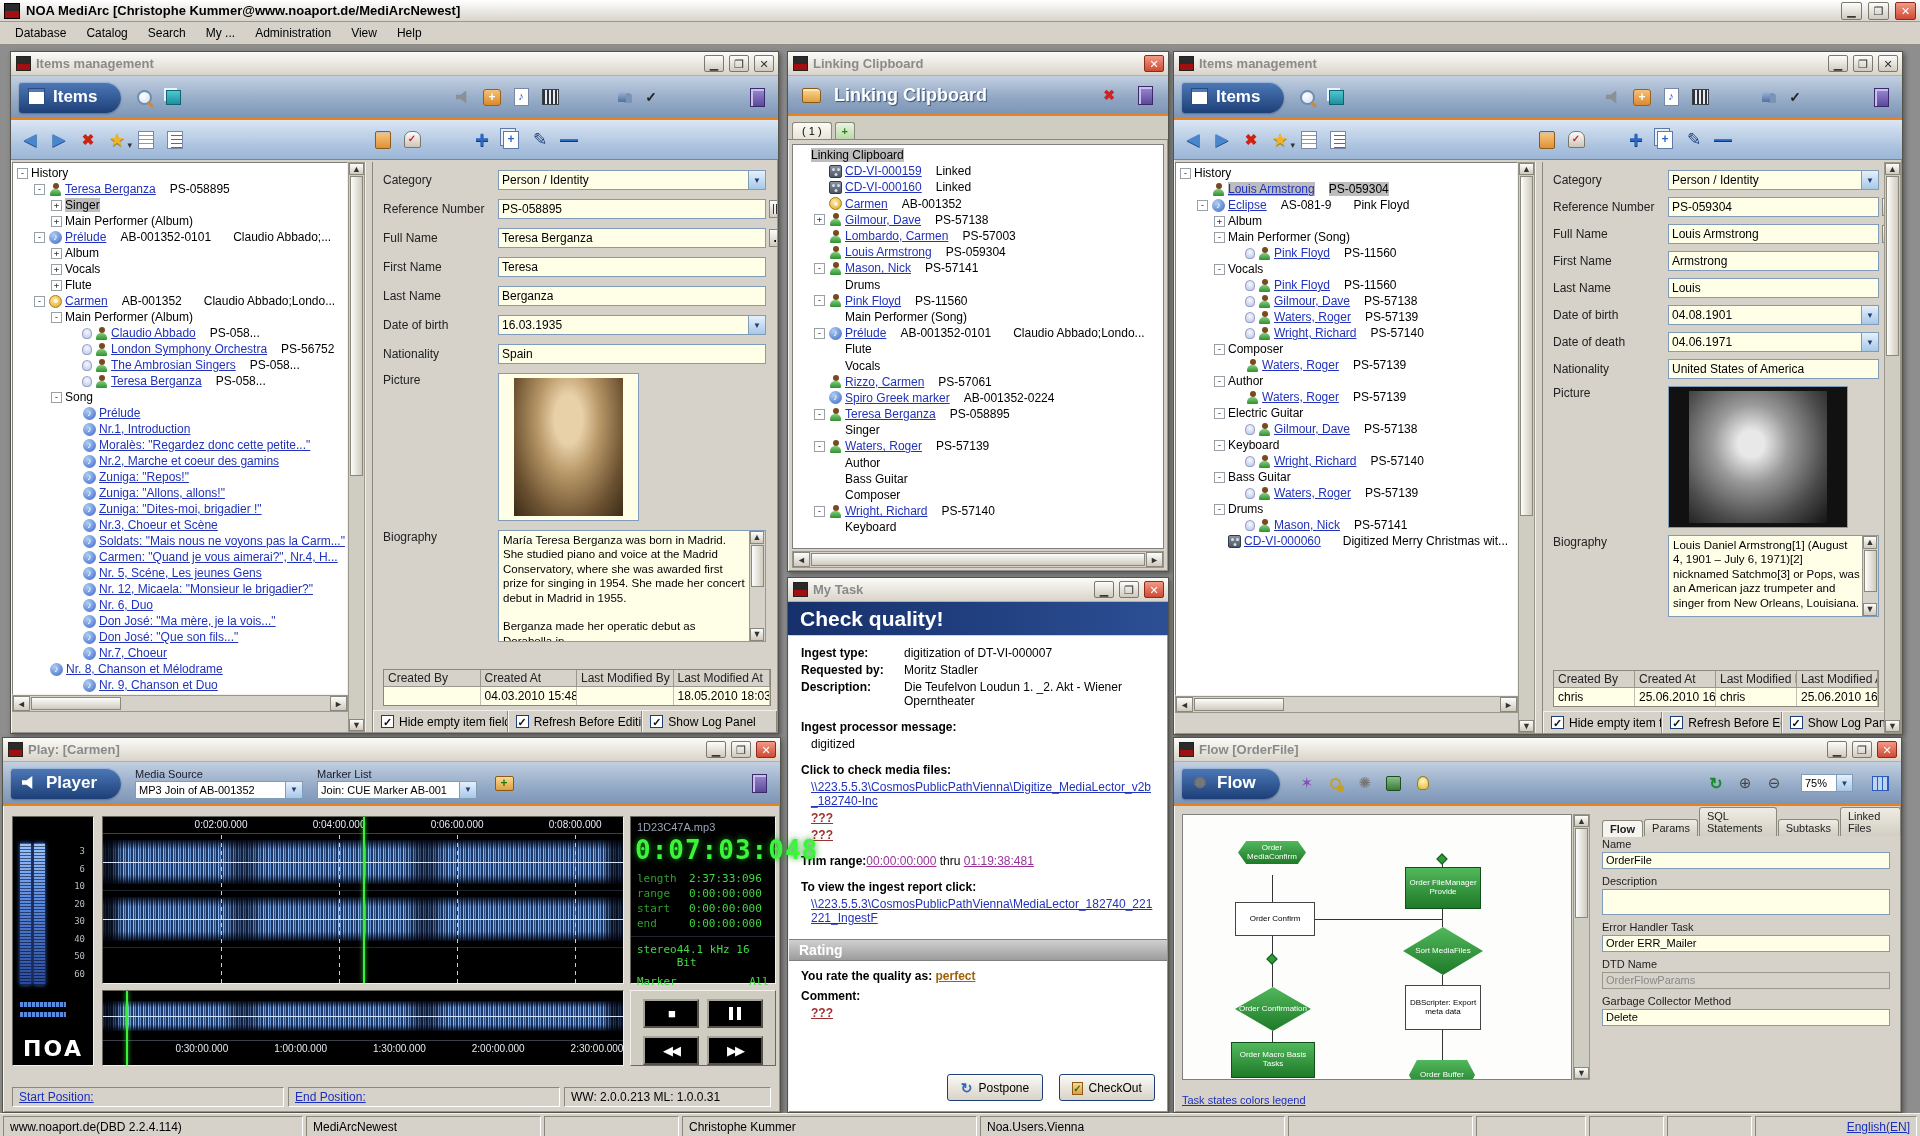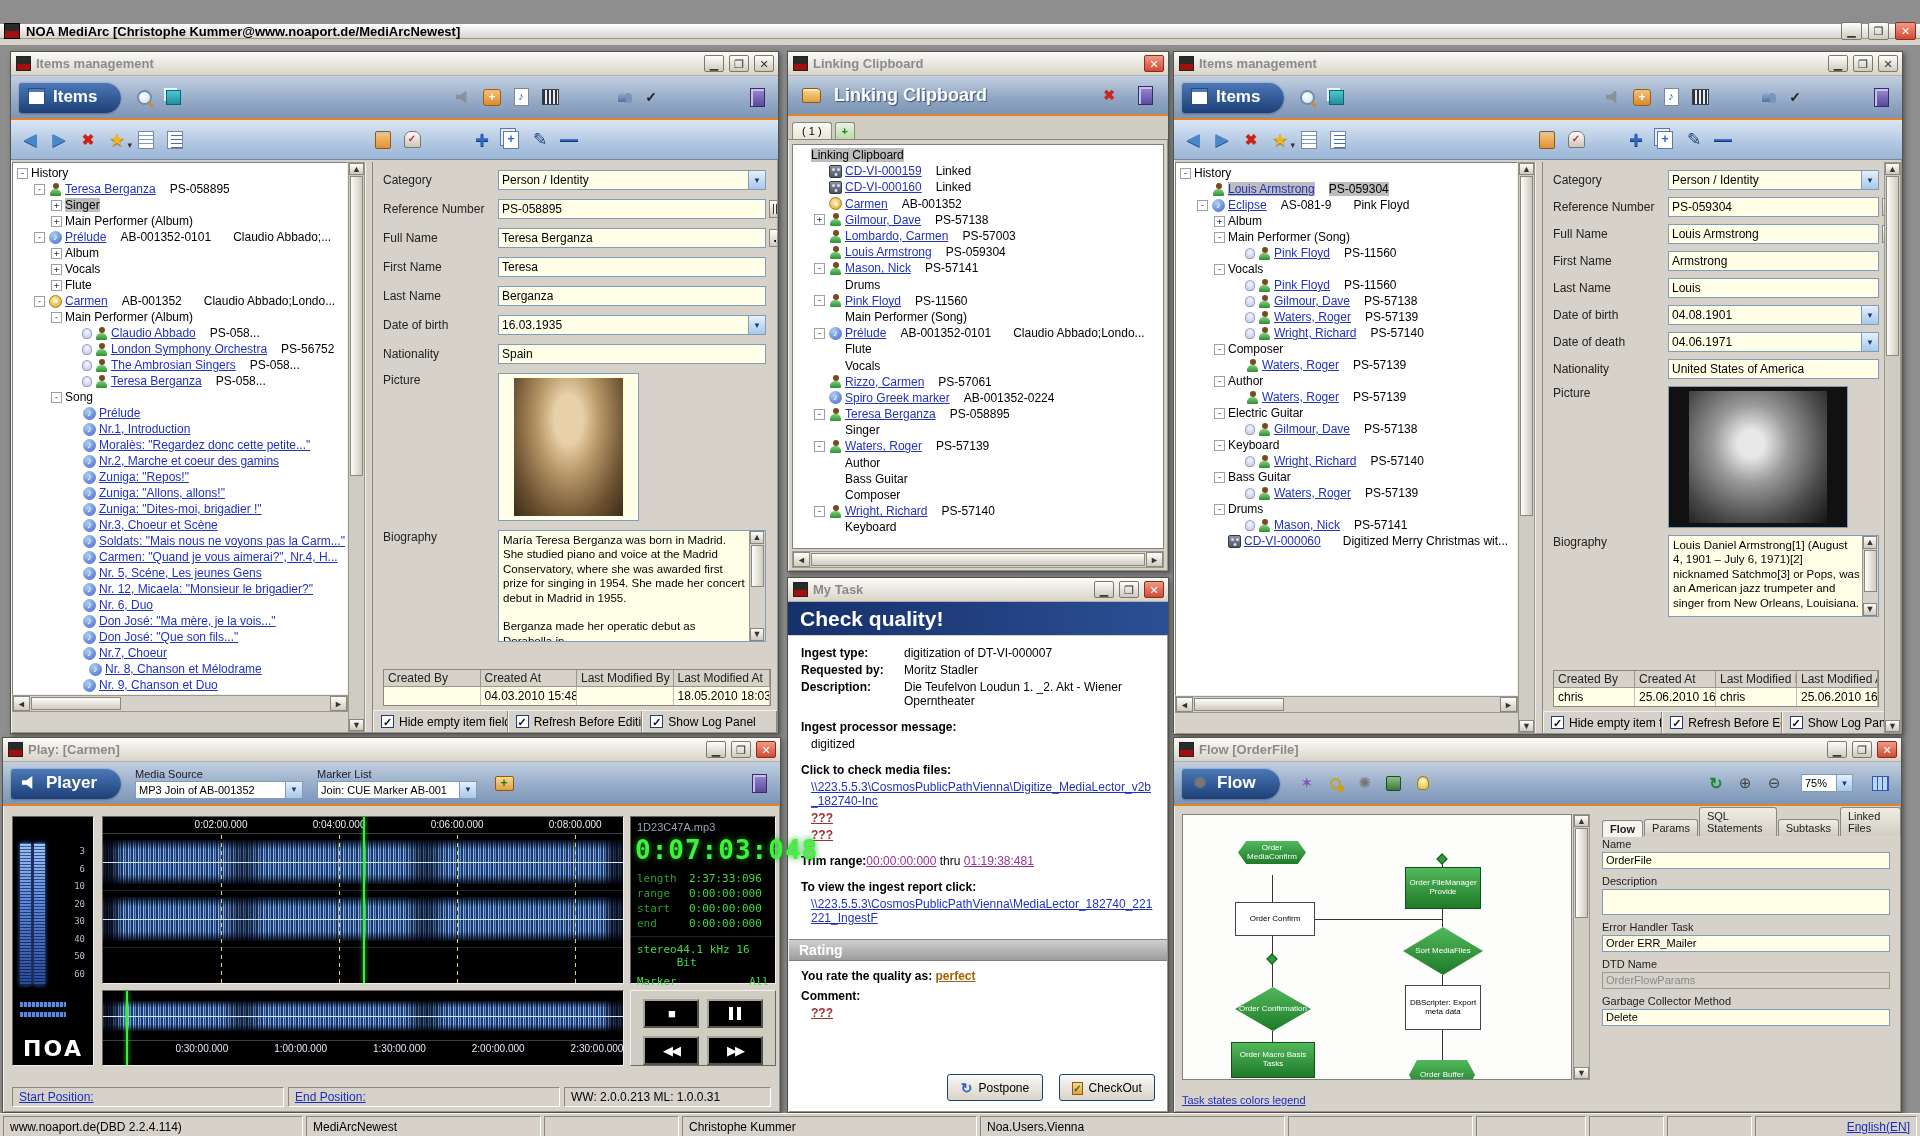--- a/index.html
+++ b/index.html
@@ -1,20 +1,20 @@
 <!DOCTYPE html>
 <html><head>
 <meta charset="utf-8">
 <style>
   * { margin:0; padding:0; box-sizing:border-box; }
   html,body { width:1920px; height:1136px; overflow:hidden; }
   body { font-family:"Liberation Sans", sans-serif; font-size:12px; background:#8e8e8e; position:relative; }
 
   
-  .main-titlebar { height:15px; background:linear-gradient(180deg,#ffffff,#d8d4cb); display:flex; align-items:center; padding:0 4px; gap:6px; border-bottom:1px solid #9a978b;margin-top:24px; }
+  .main-titlebar { height:22px; background:linear-gradient(180deg,#ffffff,#d8d4cb); display:flex; align-items:center; padding:0 4px; gap:6px; border-bottom:1px solid #9a978b; }
   .applogo { width:16px; height:16px; background:linear-gradient(#2a2a2a 0 52%, #a01010 52% 100%); border:1px solid #000; flex:none; }
   .main-title { font-weight:bold; color:#000; font-size:13px; flex:1; }
   .winbtn { width:21px; height:18px; border:1px solid #7b796d; border-radius:2px; background:linear-gradient(180deg,#fdfdfb,#cfcabe); color:#333; font-size:11px; line-height:16px; text-align:center; flex:none; }
   .winbtn.red { background:linear-gradient(180deg,#f09a85,#cf4a35); color:#fff; border-color:#8d2a1c; }
   .menubar { height:23px; background:#d6d2ca; border-bottom:1px solid #8f8d81; display:flex; align-items:center; padding:0 6px; gap:2px; }
   .menu-item { padding:2px 9px; color:#000; }
   .mdi { position:absolute; left:0; top:45px; right:0; bottom:23px; background:#8e8e8e; }
   .statusbar { position:absolute; left:0; bottom:0; width:100%; height:23px; background:#d6d2ca; border-top:1px solid #f4f2ec; display:flex; align-items:stretch; padding:2px 3px; gap:3px; }
   .statusseg { border:1px solid; border-color:#8a887c #ffffff #ffffff #8a887c; padding:10px 6px; display:flex; align-items:center; white-space:nowrap; overflow:hidden; }
   .statusseg.linkseg { flex:1; justify-content:flex-end; color:#1c2fbb; text-decoration:underline; }
@@ -542,21 +542,21 @@
             </div>
 
             <div class="trow" style="padding-left: 55px;">
               <span class="exp"></span>
 
               <span class="ti song-icon"></span>
               <span class="tlabel on">Nr.7, Choeur</span>
 
             </div>
 
-            <div class="trow" style="padding-left: 61px;">
+            <div class="trow" style="padding-left: 22px;">
               <span class="exp"></span>
 
               <span class="ti song-icon"></span>
               <span class="tlabel on">Nr. 8, Chanson et Mélodrame</span>
 
             </div>
 
             <div class="trow" style="padding-left: 55px;">
               <span class="exp"></span>
 

